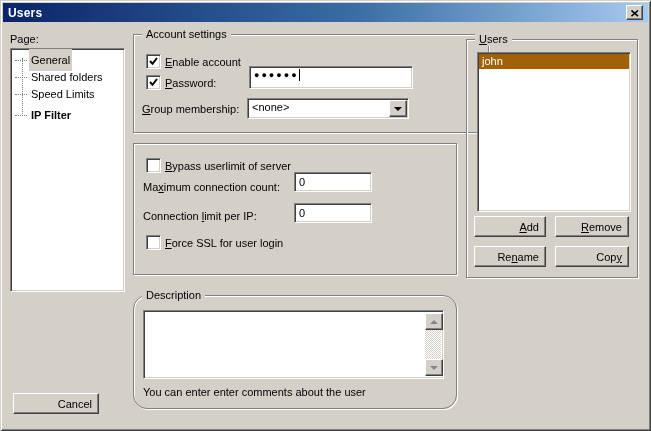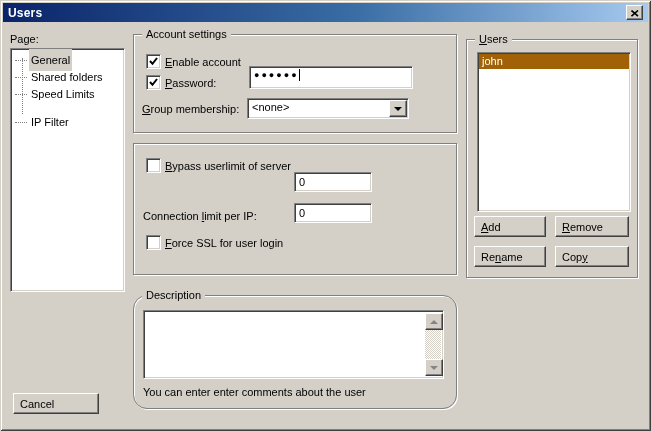--- a/index.html
+++ b/index.html
@@ -14,21 +14,21 @@
   
   #titlebar{left:3px;top:3px;width:645px;height:19px;
     background:linear-gradient(90deg,#0a246a 0%,#3a6ea5 55%,#a6caf0 100%);
     display:flex;align-items:center;}
   #title-text{color:#fff;font-weight:bold;font-size:12px;margin-left:5px;letter-spacing:.2px;}
   #close-btn{position:absolute;right:5px;top:2px;width:17px;height:15px;padding:0;
     display:flex;align-items:center;justify-content:center;cursor:default;}
   
   .raised{background:#d4d0c8;border:1px solid;border-color:#fff #404040 #404040 #fff;
     box-shadow: inset -1px -1px 0 #808080;}
-  .btn{display:flex;align-items:center;justify-content:flex-start;font-family:"Liberation Sans",sans-serif;
+  .btn{display:flex;align-items:center;justify-content:flex-end;font-family:"Liberation Sans",sans-serif;
     font-size:11px;color:#000;}
   .btn.default{box-shadow: inset -1px -1px 0 #808080, 0 0 0 1px #000;}
   .sunken{background:#fff;border:1px solid;border-color:#808080 #fff #fff #808080;
     box-shadow: inset 1px 1px 0 #404040, inset -1px -1px 0 #d4d0c8;}
   .groupbox{border:1px solid #808080;box-shadow: 1px 1px 0 #fff, inset 1px 1px 0 #fff;}
   .grouplabel{position:absolute;top:-7px;left:8px;background:#d4d0c8;padding:0 4px;line-height:13px;}
   .lbl{line-height:13px;white-space:nowrap;}
   
   .checkbox{width:13px;height:13px;display:flex;align-items:center;justify-content:center;}
   .checkbox svg{display:none;}
@@ -92,27 +92,27 @@
       <span class="tlabel selected">General</span>
     </div>
     <div class="treeitem" style="top:20px;">
       <span class="tree-dash"></span>
       <span class="tlabel">Shared folders</span>
     </div>
     <div class="treeitem" style="top:37px;">
       <span class="tree-dash"></span>
       <span class="tlabel">Speed Limits</span>
     </div>
-    <div class="treeitem" style="top:65px;">
+    <div class="treeitem" style="top:58px;font-weight:bold;">
       <span class="tree-dash"></span>
       <span class="tlabel">IP Filter</span>
     </div>
   </div>
 
-  <div class="abs groupbox" style="left:133px;top:34px;width:322px;height:97px;">
+  <div class="abs groupbox" style="left:133px;top:34px;width:322px;height:97px;padding-left:32px;">
     <span class="grouplabel">Account settings</span>
     <span class="abs checkbox sunken checked" style="left:12px;top:19px;">
       <svg width="9" height="9" viewBox="0 0 9 9">
           <path d="M1 4 L3.5 6.8 L8 1" stroke="#000" stroke-width="2" fill="none"></path>
         </svg>
     </span>
     <span class="abs lbl" style="left:31px;top:21px;"><u>E</u>nable account</span>
     <span class="abs checkbox sunken checked" style="left:12px;top:40px;">
       <svg width="9" height="9" viewBox="0 0 9 9">
           <path d="M1 4 L3.5 6.8 L8 1" stroke="#000" stroke-width="2" fill="none"></path>
@@ -129,20 +129,21 @@
         <span class="tri-down"></span>
       </span>
     </div>
   </div>
 
   <div class="abs groupbox" style="left:133px;top:143px;width:322px;height:130px;">
     <span class="abs checkbox sunken" style="left:12px;top:14px;">
       
     </span>
     <span class="abs lbl" style="left:31px;top:16px;"><u>B</u>ypass userlimit of server</span>
+    <span class="abs lbl" style="left:9px;top:37px;">Ma<u>x</u>imum connection count:</span>
     <input class="abs sunken edit" style="left: 160px; top: 28px; width: 72px; height: 18px;" value="0">
     <span class="abs lbl" style="left:9px;top:66px;">Connection <u>l</u>imit per IP:</span>
     <input class="abs sunken edit" style="left: 160px; top: 59px; width: 72px; height: 18px;" value="0">
     <span class="abs checkbox sunken" style="left:12px;top:91px;">
       
     </span>
     <span class="abs lbl" style="left:31px;top:93px;"><u>F</u>orce SSL for user login</span>
   </div>
 
   <div class="abs groupbox" style="left:133px;top:295px;width:322px;height:112px;border-radius:14px;">

